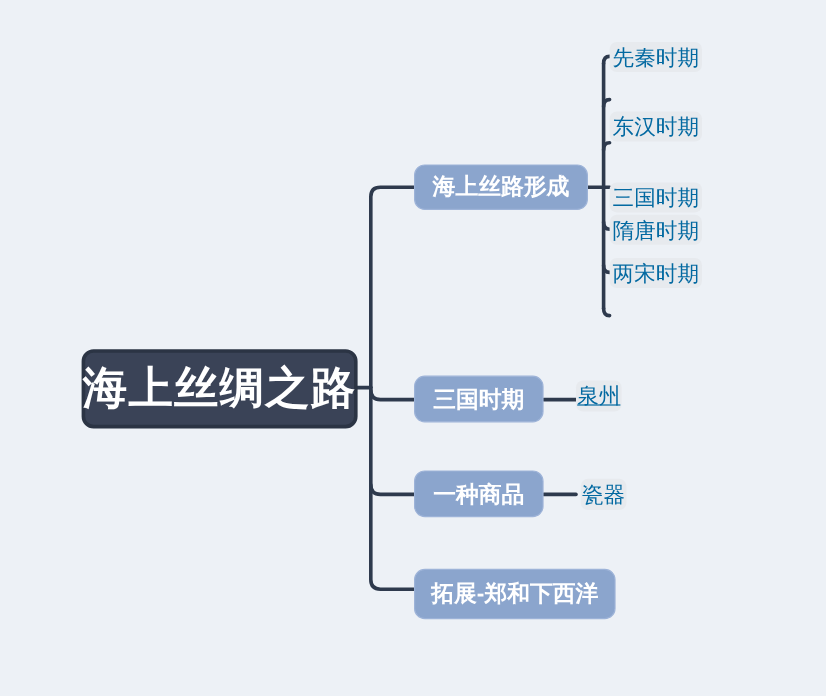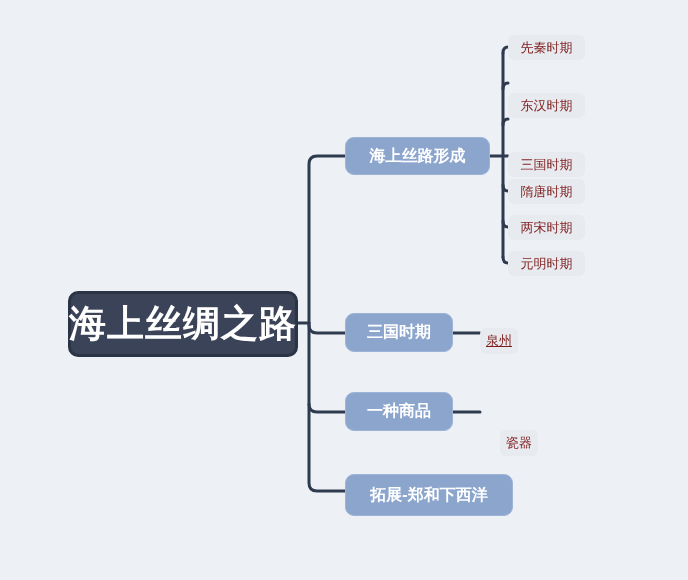--- a/index.html
+++ b/index.html
@@ -42,44 +42,44 @@
     color: #ffffff;
     font-size: 37px;
     font-weight: 700;
     letter-spacing: 1px;
   }
   .node-branch {
     background: #8ba5cd;
     border: 1px solid #9db3d8;
     border-radius: 9px;
     color: #ffffff;
-    font-size: 16px;
+    font-size: 19px;
     font-weight: 700;
   }
   .node-branch-1 { left: 345px; top: 137px; width: 145px; height: 38px; }
   .node-branch-2 { left: 345px; top: 313px; width: 108px; height: 39px; }
   .node-branch-3 { left: 345px; top: 392px; width: 108px; height: 39px; }
   .node-branch-4 { left: 345px; top: 474px; width: 168px; height: 42px; text-align: right; }
   .node-leaf {
     background: #e7eaee;
     border-radius: 6px;
-    color: #7f1d1d;
-    font-size: 13px;
+    color: #0369a1;
+    font-size: 18px;
     font-weight: 400;
   }
   .leaf-period { left: 508px; width: 77px; height: 25px; }
   .leaf-p1 { top: 35px; }
   .leaf-p2 { top: 71px; }
   .leaf-p3 { top: 93px; }
   .leaf-p4 { top: 152px; }
   .leaf-p5 { top: 179px; }
   .leaf-p6 { top: 215px; }
   .leaf-p7 { top: 251px; }
-  .leaf-city      { left: 480px; top: 328px; width: 38px; height: 26px; text-decoration: underline; }
-  .leaf-commodity { left: 500px; top: 399px; width: 38px; height: 26px; margin-top: 31px; }
+  .leaf-city      { left: 480px; top: 317px; width: 38px; height: 26px; text-decoration: underline; }
+  .leaf-commodity { left: 484px; top: 399px; width: 38px; height: 26px; }
 </style>
 </head>
 <body>
 
 <div class="canvas">
 
   <svg class="edges" viewBox="0 0 688 580" xmlns="http://www.w3.org/2000/svg">
     <path d="M 297 323 L 309 323"></path>
     <path d="M 309 323 L 309 164 Q 309 156 317 156 L 345 156"></path>
     <path d="M 309 323 L 309 483 Q 309 491 317 491 L 345 491"></path>
@@ -113,19 +113,18 @@
 
 
   <div class="node node-leaf leaf-period leaf-p3">东汉时期</div>
 
   <div class="node node-leaf leaf-period leaf-p4">三国时期</div>
 
   <div class="node node-leaf leaf-period leaf-p6">两宋时期</div>
 
   <div class="node node-leaf leaf-period leaf-p5">隋唐时期</div>
 
-  <div class="node node-leaf leaf-period leaf-p7">元明时期</div>
 
   <div class="node node-leaf leaf-city">泉州</div>
 
   <div class="node node-leaf leaf-commodity">瓷器</div>
 
 </div>
 
 </body></html>

